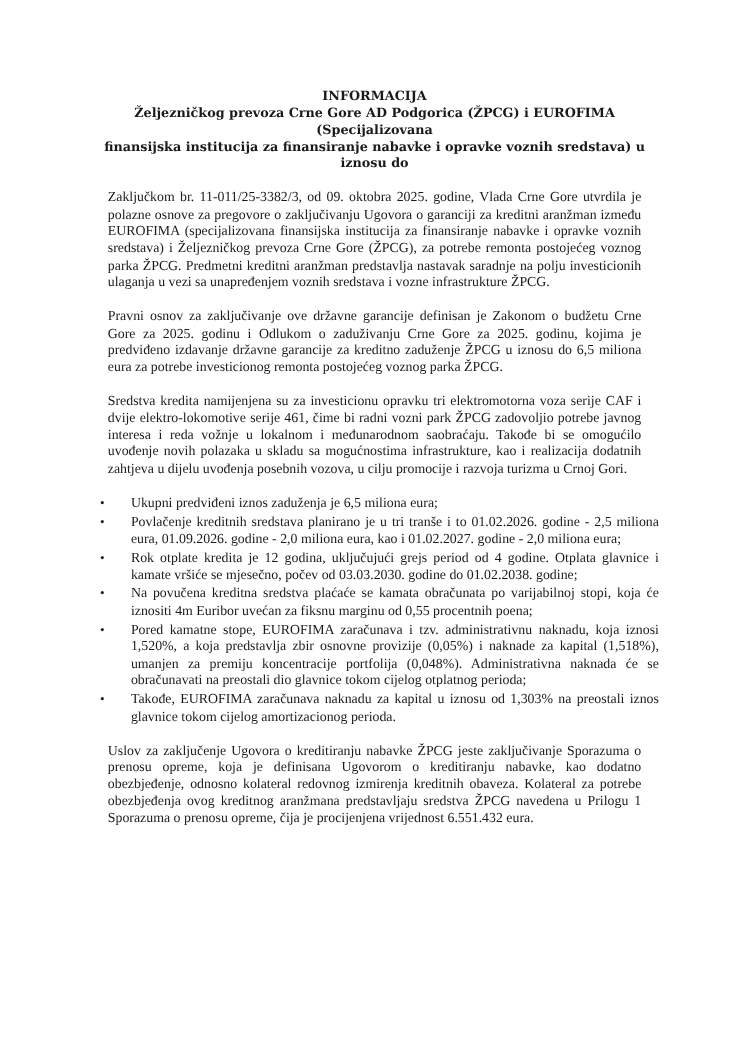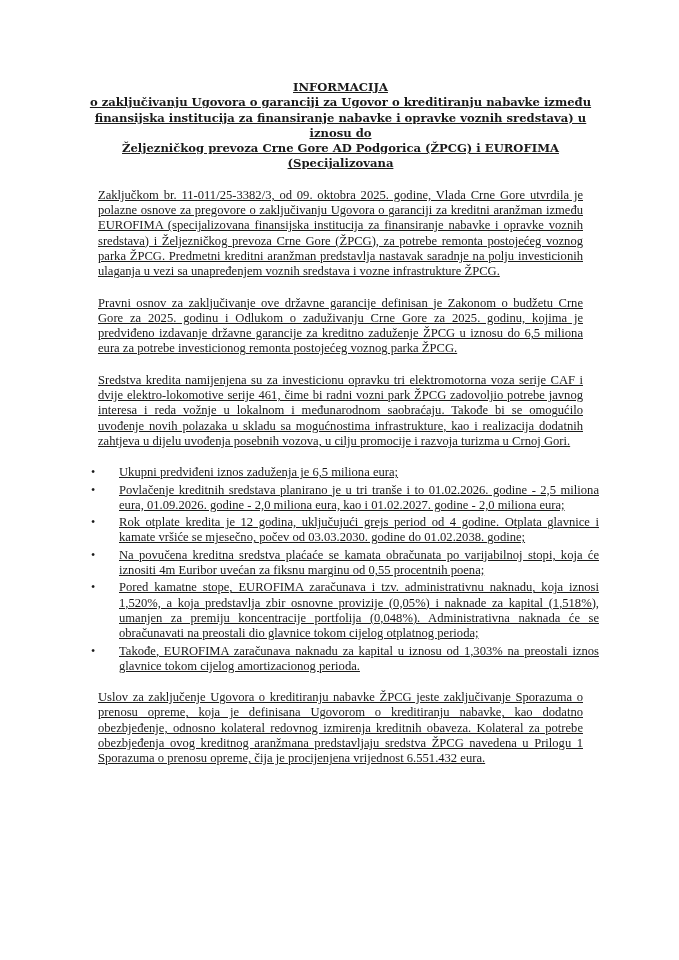--- a/index.html
+++ b/index.html
@@ -1,41 +1,40 @@
 <!DOCTYPE html>
 <html><head>
 <meta charset="utf-8">
 <style>
   html, body { margin:0; padding:0; background:#ffffff; }
   body { width:679px; height:960px; position:relative; overflow:hidden;
          font-family:"DejaVu Serif","Liberation Serif",serif; color:#1a1a1a; }
-  .page { position:absolute; left:82px; top:80px; width:517px;text-decoration:underline; }
+  .page { position:absolute; left:82px; top:80px; width:517px; }
   .title { text-align:center; font-weight:bold; font-size:11.6px; line-height:15.3px; margin:0; }
   .title .h { display:block; }
   p.body { font-family:"Liberation Serif",serif; font-size:12.6px; line-height:15.3px;
            text-align:justify; margin:16px; }
   .sec-1 { margin-top:24px; }
   .gap { margin-top:15px; }
   .subhead { font-family:"Liberation Serif",serif; font-weight:bold; font-size:12.8px;
              text-decoration:underline; margin:16px 0 0 0; line-height:15.3px; }
   .subhead span.colon { text-decoration:none; }
   ul.conds { list-style:none; margin:15px 0 0 0; padding:0 0 0 37px; }
   ul.conds li { position:relative; font-family:"Liberation Serif",serif; font-size:12.6px;
                 line-height:15.3px; text-align:justify; margin:0 0 2px 0; }
   ul.conds li .bullet { position:absolute; left:-28px; top:0; font-size:12px; }
 </style>
 </head>
 <body>
 
 <div class="page">
   <h1 class="title">
     <span class="h">INFORMACIJA</span>
-    <span class="h">o zaključivanju Ugovora o garanciji za Ugovor o kreditiranju nabavke između</span>
+    <span class="h">Željezničkog prevoza Crne Gore AD Podgorica (ŽPCG) i EUROFIMA (Specijalizovana</span>
     <span class="h">finansijska institucija za finansiranje nabavke i opravke voznih sredstava) u iznosu do</span>
-    <span class="h">Željezničkog prevoza Crne Gore AD Podgorica (ŽPCG) i EUROFIMA (Specijalizovana</span>
   </h1>
 
   <p class="body sec-1">Zaključkom br. 11-011/25-3382/3, od 09. oktobra 2025. godine, Vlada Crne Gore utvrdila je polazne osnove za pregovore o zaključivanju Ugovora o garanciji za kreditni aranžman između EUROFIMA (specijalizovana finansijska institucija za finansiranje nabavke i opravke voznih sredstava) i Željezničkog prevoza Crne Gore (ŽPCG), za potrebe remonta postojećeg voznog parka ŽPCG. Predmetni kreditni aranžman predstavlja nastavak saradnje na polju investicionih ulaganja u vezi sa unapređenjem voznih sredstava i vozne infrastrukture ŽPCG.</p>
   <p class="body gap">Pravni osnov za zaključivanje ove državne garancije definisan je Zakonom o budžetu Crne Gore za 2025. godinu i Odlukom o zaduživanju Crne Gore za 2025. godinu, kojima je predviđeno izdavanje državne garancije za kreditno zaduženje ŽPCG u iznosu do 6,5 miliona eura za potrebe investicionog remonta postojećeg voznog parka ŽPCG.</p>
   <p class="body gap">Sredstva kredita namijenjena su za investicionu opravku tri elektromotorna voza serije CAF i dvije elektro-lokomotive serije 461, čime bi radni vozni park ŽPCG zadovoljio potrebe javnog interesa i reda vožnje u lokalnom i međunarodnom saobraćaju. Takođe bi se omogućilo uvođenje novih polazaka u skladu sa mogućnostima infrastrukture, kao i realizacija dodatnih zahtjeva u dijelu uvođenja posebnih vozova, u cilju promocije i razvoja turizma u Crnoj Gori.</p>
 
 
   <ul class="conds">
     <li><span class="bullet">•</span><span>Ukupni predviđeni iznos zaduženja je 6,5 miliona eura;</span></li>
     <li><span class="bullet">•</span><span>Povlačenje kreditnih sredstava planirano je u tri tranše i to 01.02.2026. godine - 2,5 miliona eura, 01.09.2026. godine - 2,0 miliona eura, kao i 01.02.2027. godine - 2,0 miliona eura;</span></li>

